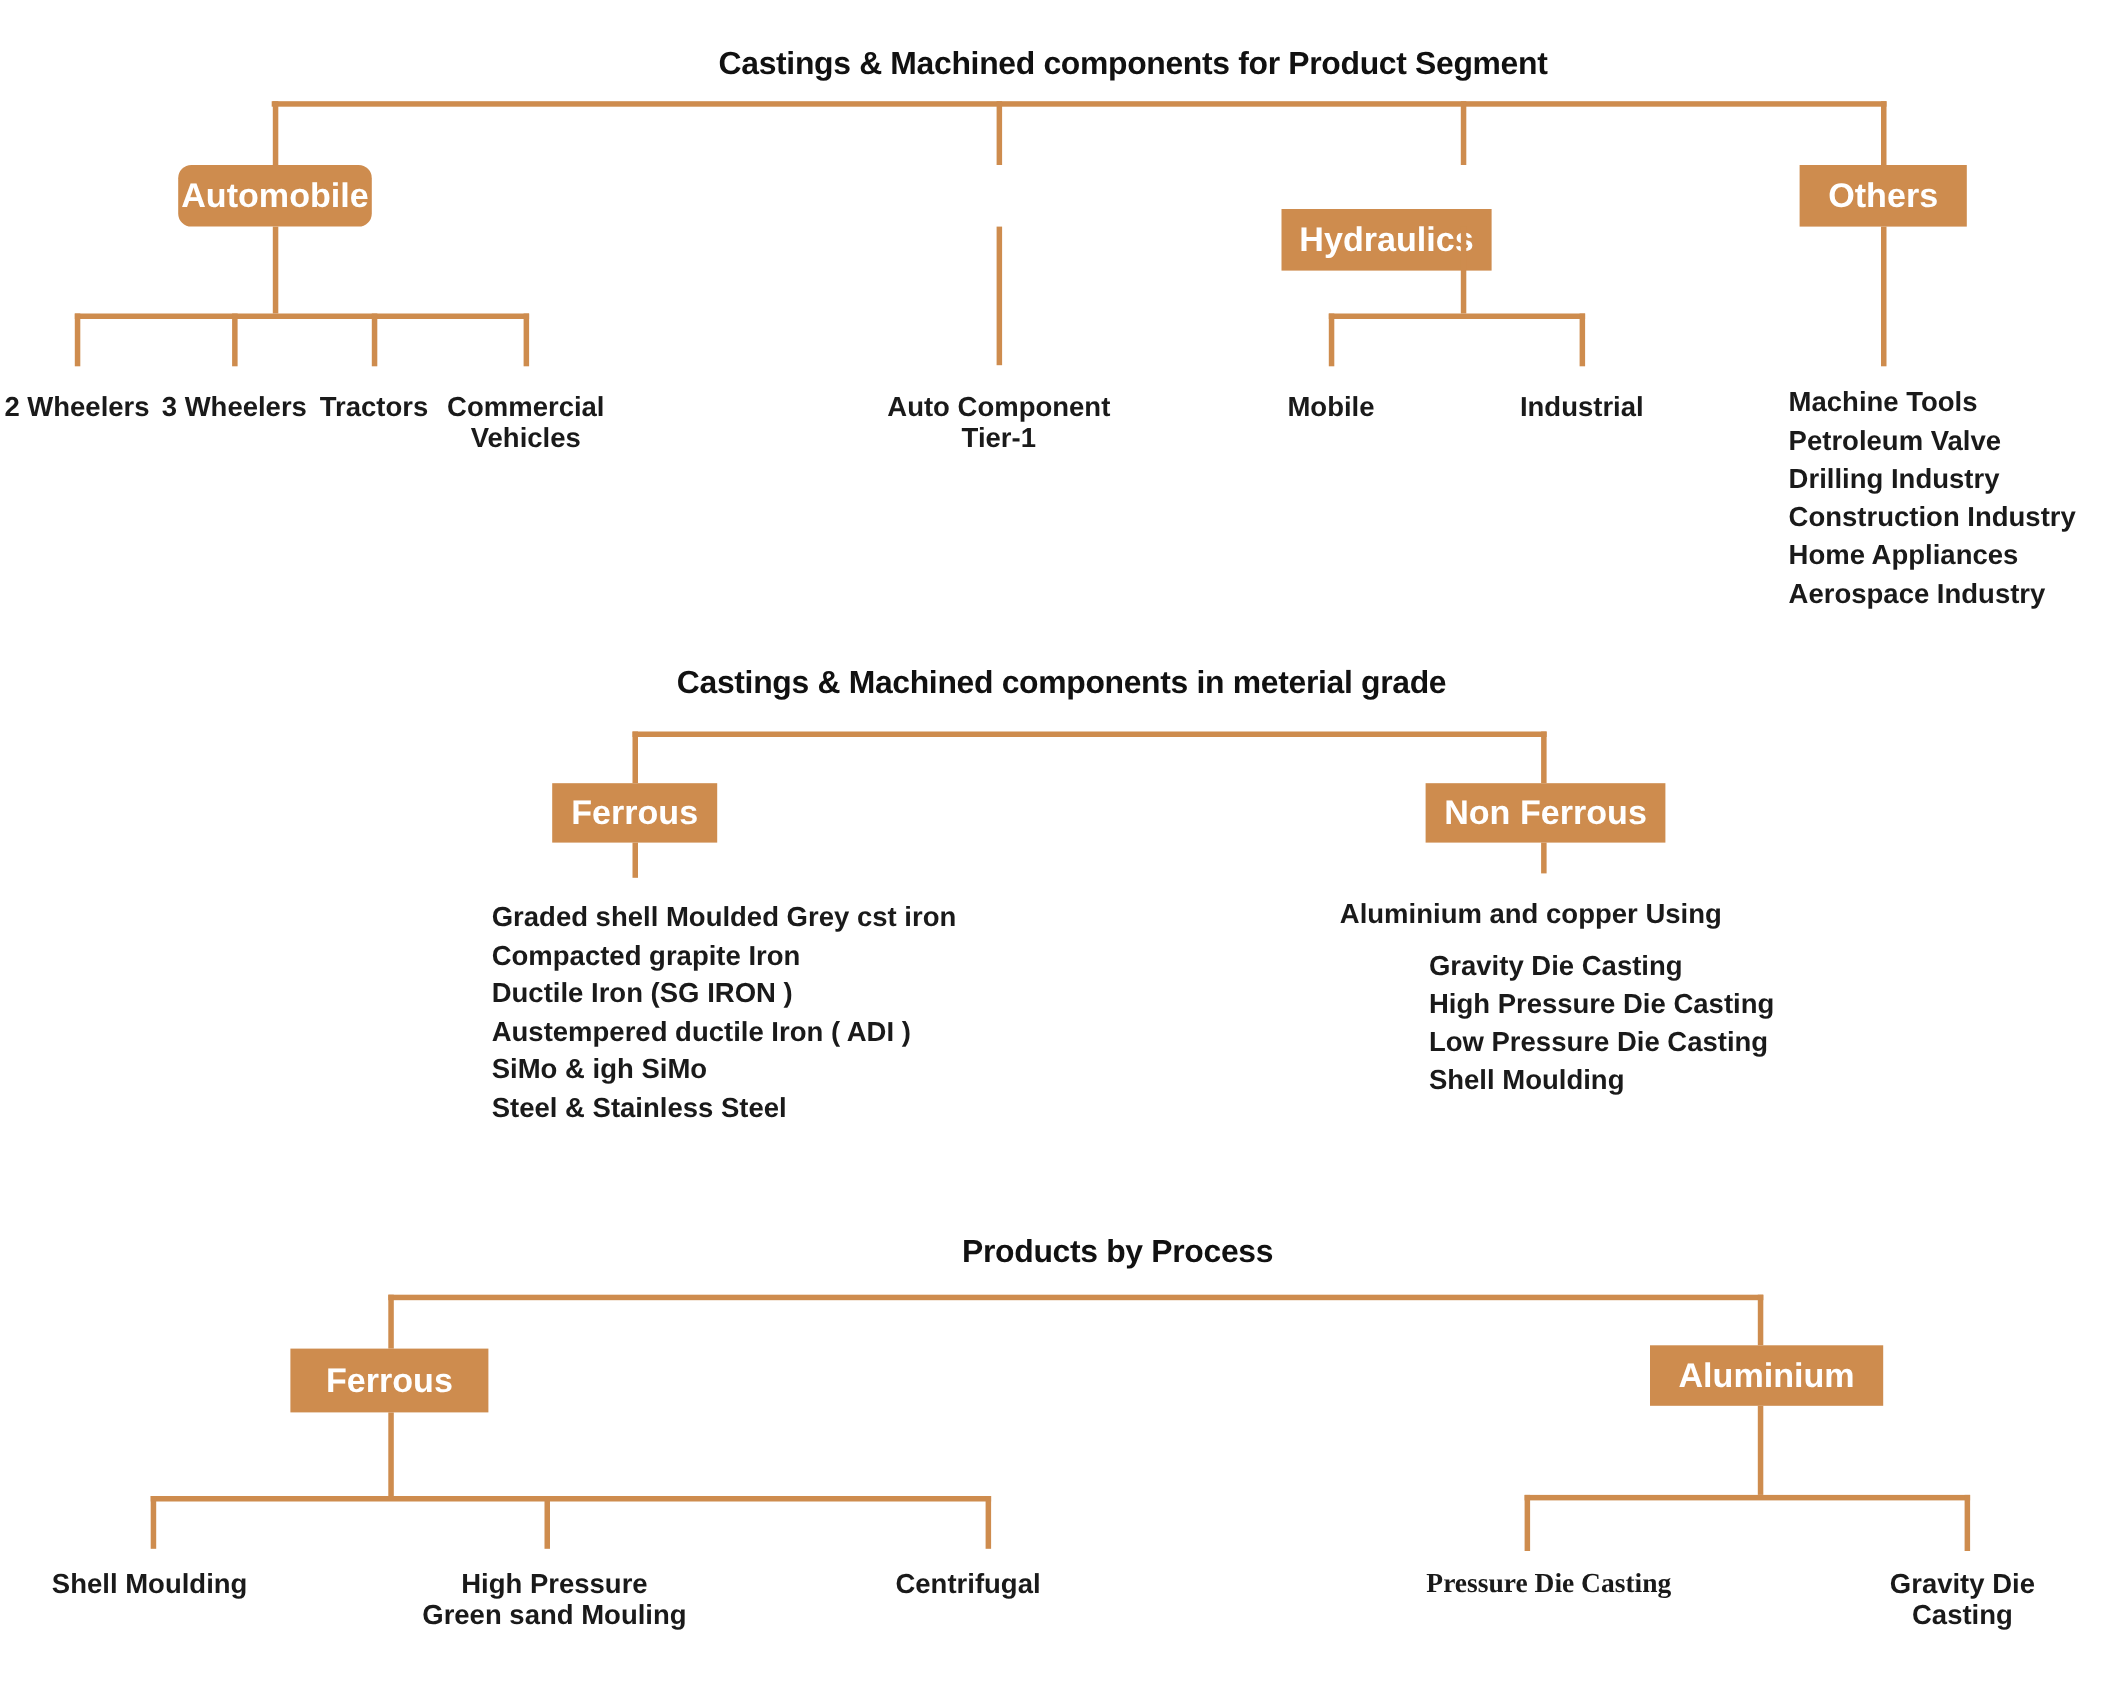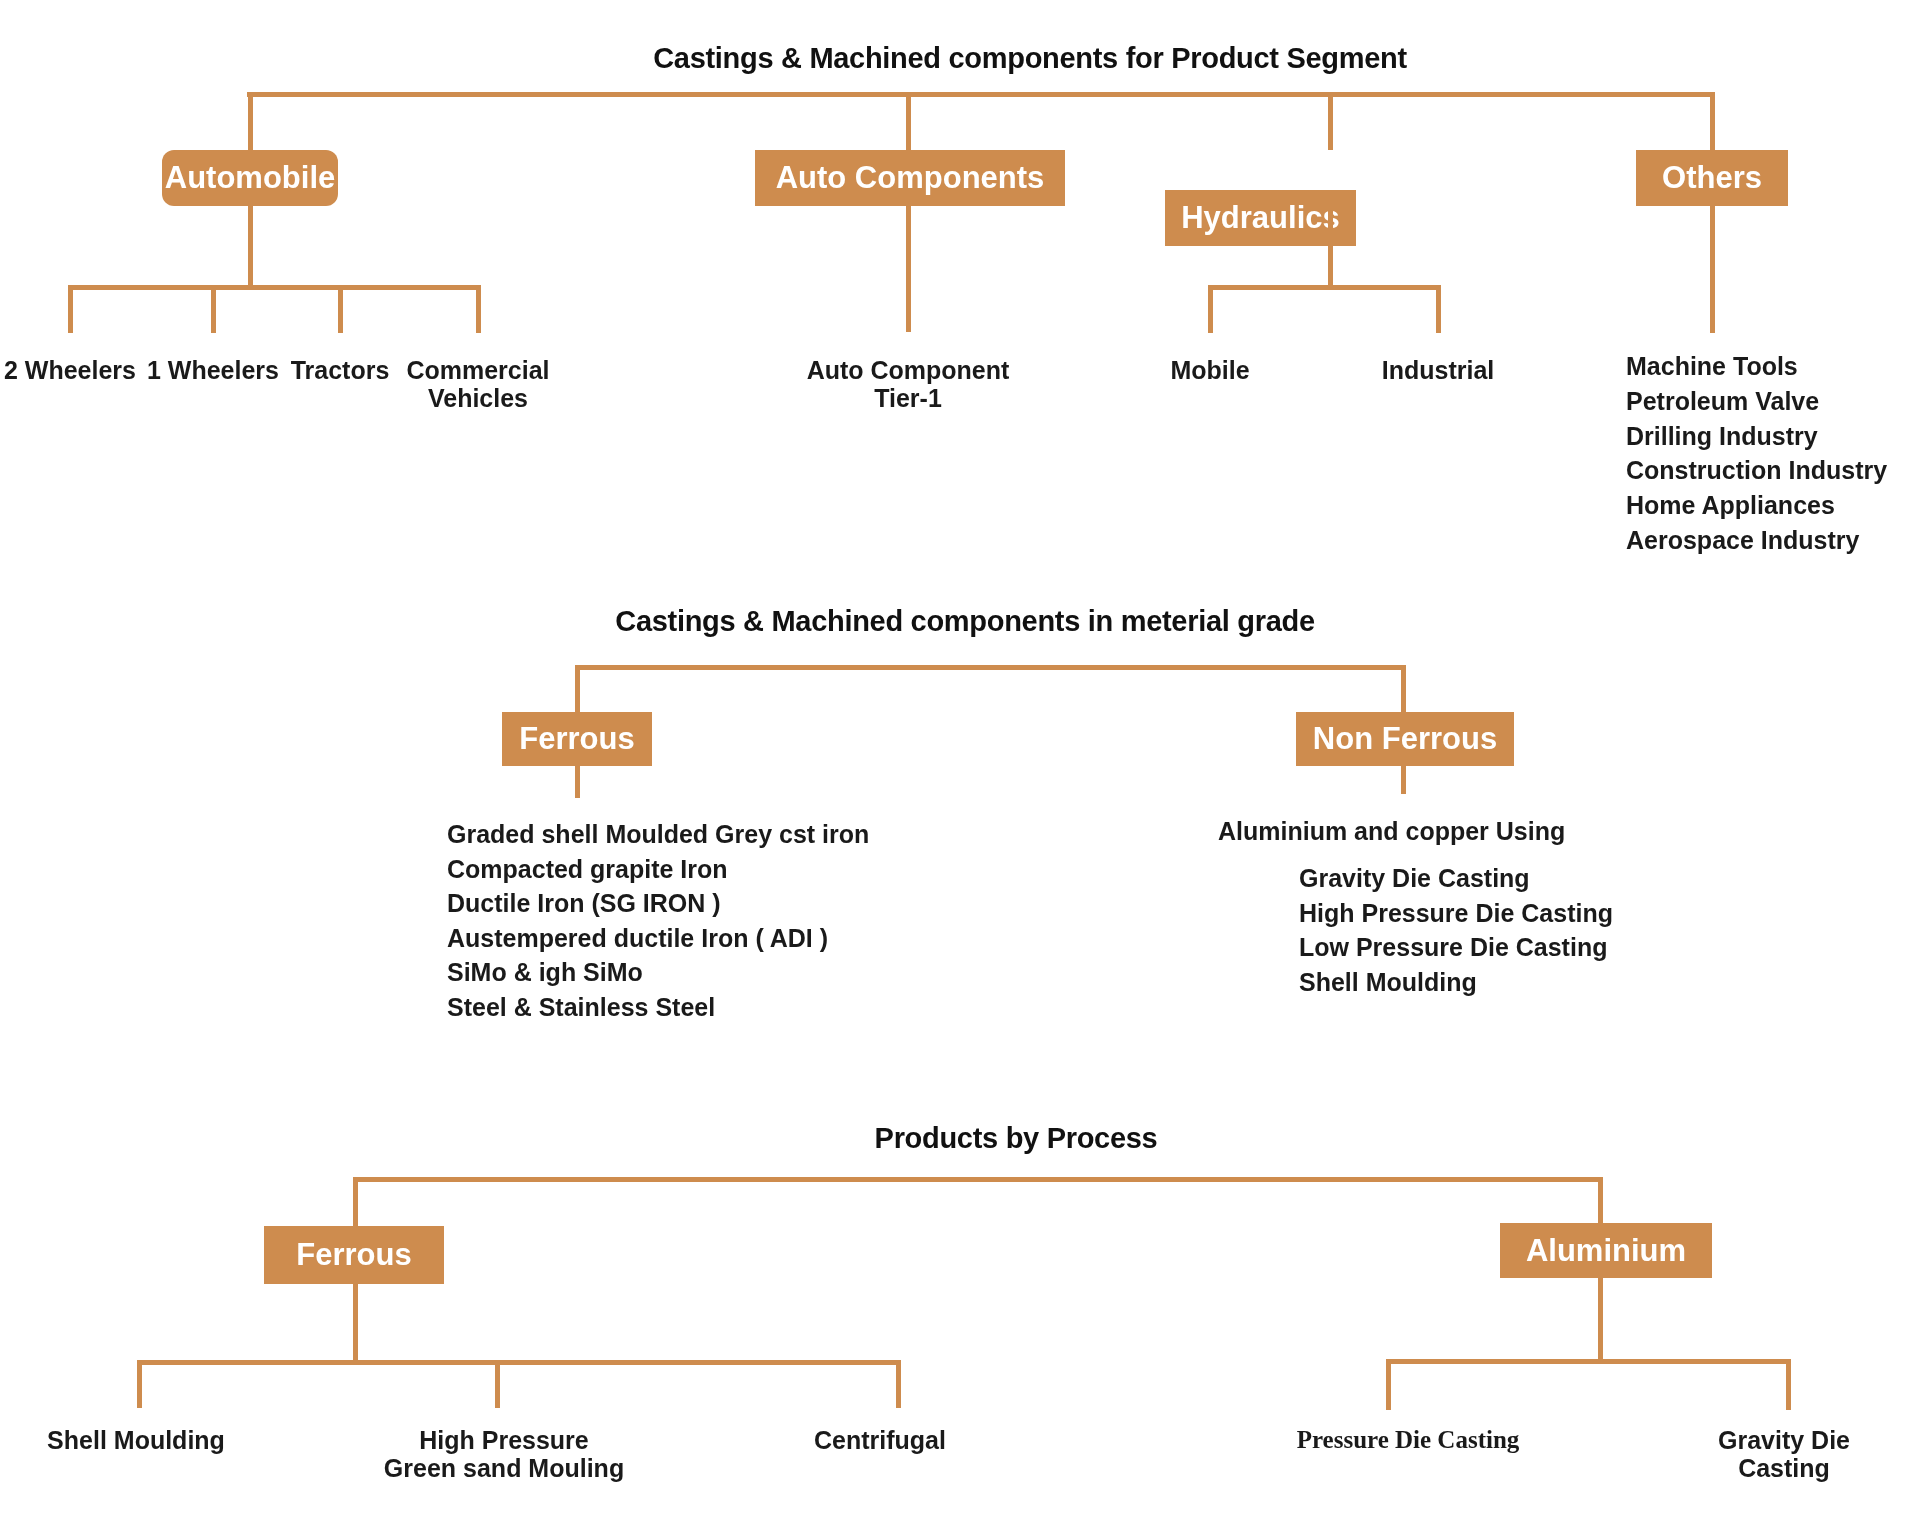--- a/index.html
+++ b/index.html
@@ -75,32 +75,31 @@
 
   <div class="section-title" style="left:1030px; top:42px;">Castings &amp; Machined components for Product Segment</div>
 
   <div class="hline" style="left:247px; top:92px; width:1468px;"></div>
   <div class="vline" style="left:248px; top:92px; height:58px;"></div>
   <div class="vline" style="left:906px; top:92px; height:58px;"></div>
   <div class="vline" style="left:1328px; top:92px; height:58px;"></div>
   <div class="vline" style="left:1710px; top:92px; height:58px;"></div>
 
   <div class="node" style="left:162px; top:150px; width:176px; height:56px;border-radius:12px;">Automobile</div>
-  <div class="node" style="left:755px; top:150px; width:310px; height:56px;">Auto Components</div>
   <div class="node" style="left:1165px; top:150px; width:191px; height:56px;margin-top:40px;">Hydraulics</div>
   <div class="node" style="left:1636px; top:150px; width:152px; height:56px;">Others</div>
 
   <div class="vline" style="left:248px; top:206px; height:79px;"></div>
   <div class="hline" style="left:68px; top:285px; width:413px;"></div>
   <div class="vline" style="left:68px; top:285px; height:48px;"></div>
   <div class="vline" style="left:211px; top:285px; height:48px;"></div>
   <div class="vline" style="left:338px; top:285px; height:48px;"></div>
   <div class="vline" style="left:476px; top:285px; height:48px;"></div>
   <div class="leaf" style="left:70px; top:356px;">2 Wheelers</div>
-  <div class="leaf" style="left:213px; top:356px;">1 Wheelers</div>
+  <div class="leaf" style="left:213px; top:356px;">3 Wheelers</div>
   <div class="leaf" style="left:340px; top:356px;">Tractors</div>
   <div class="leaf" style="left:478px; top:356px;">Commercial
 Vehicles</div>
 
   <div class="vline" style="left:906px; top:206px; height:126px;"></div>
   <div class="leaf" style="left:908px; top:356px;">Auto Component
 Tier-1</div>
 
   <div class="vline" style="left:1328px; top:206px; height:79px;"></div>
   <div class="hline" style="left:1208px; top:285px; width:233px;"></div>

